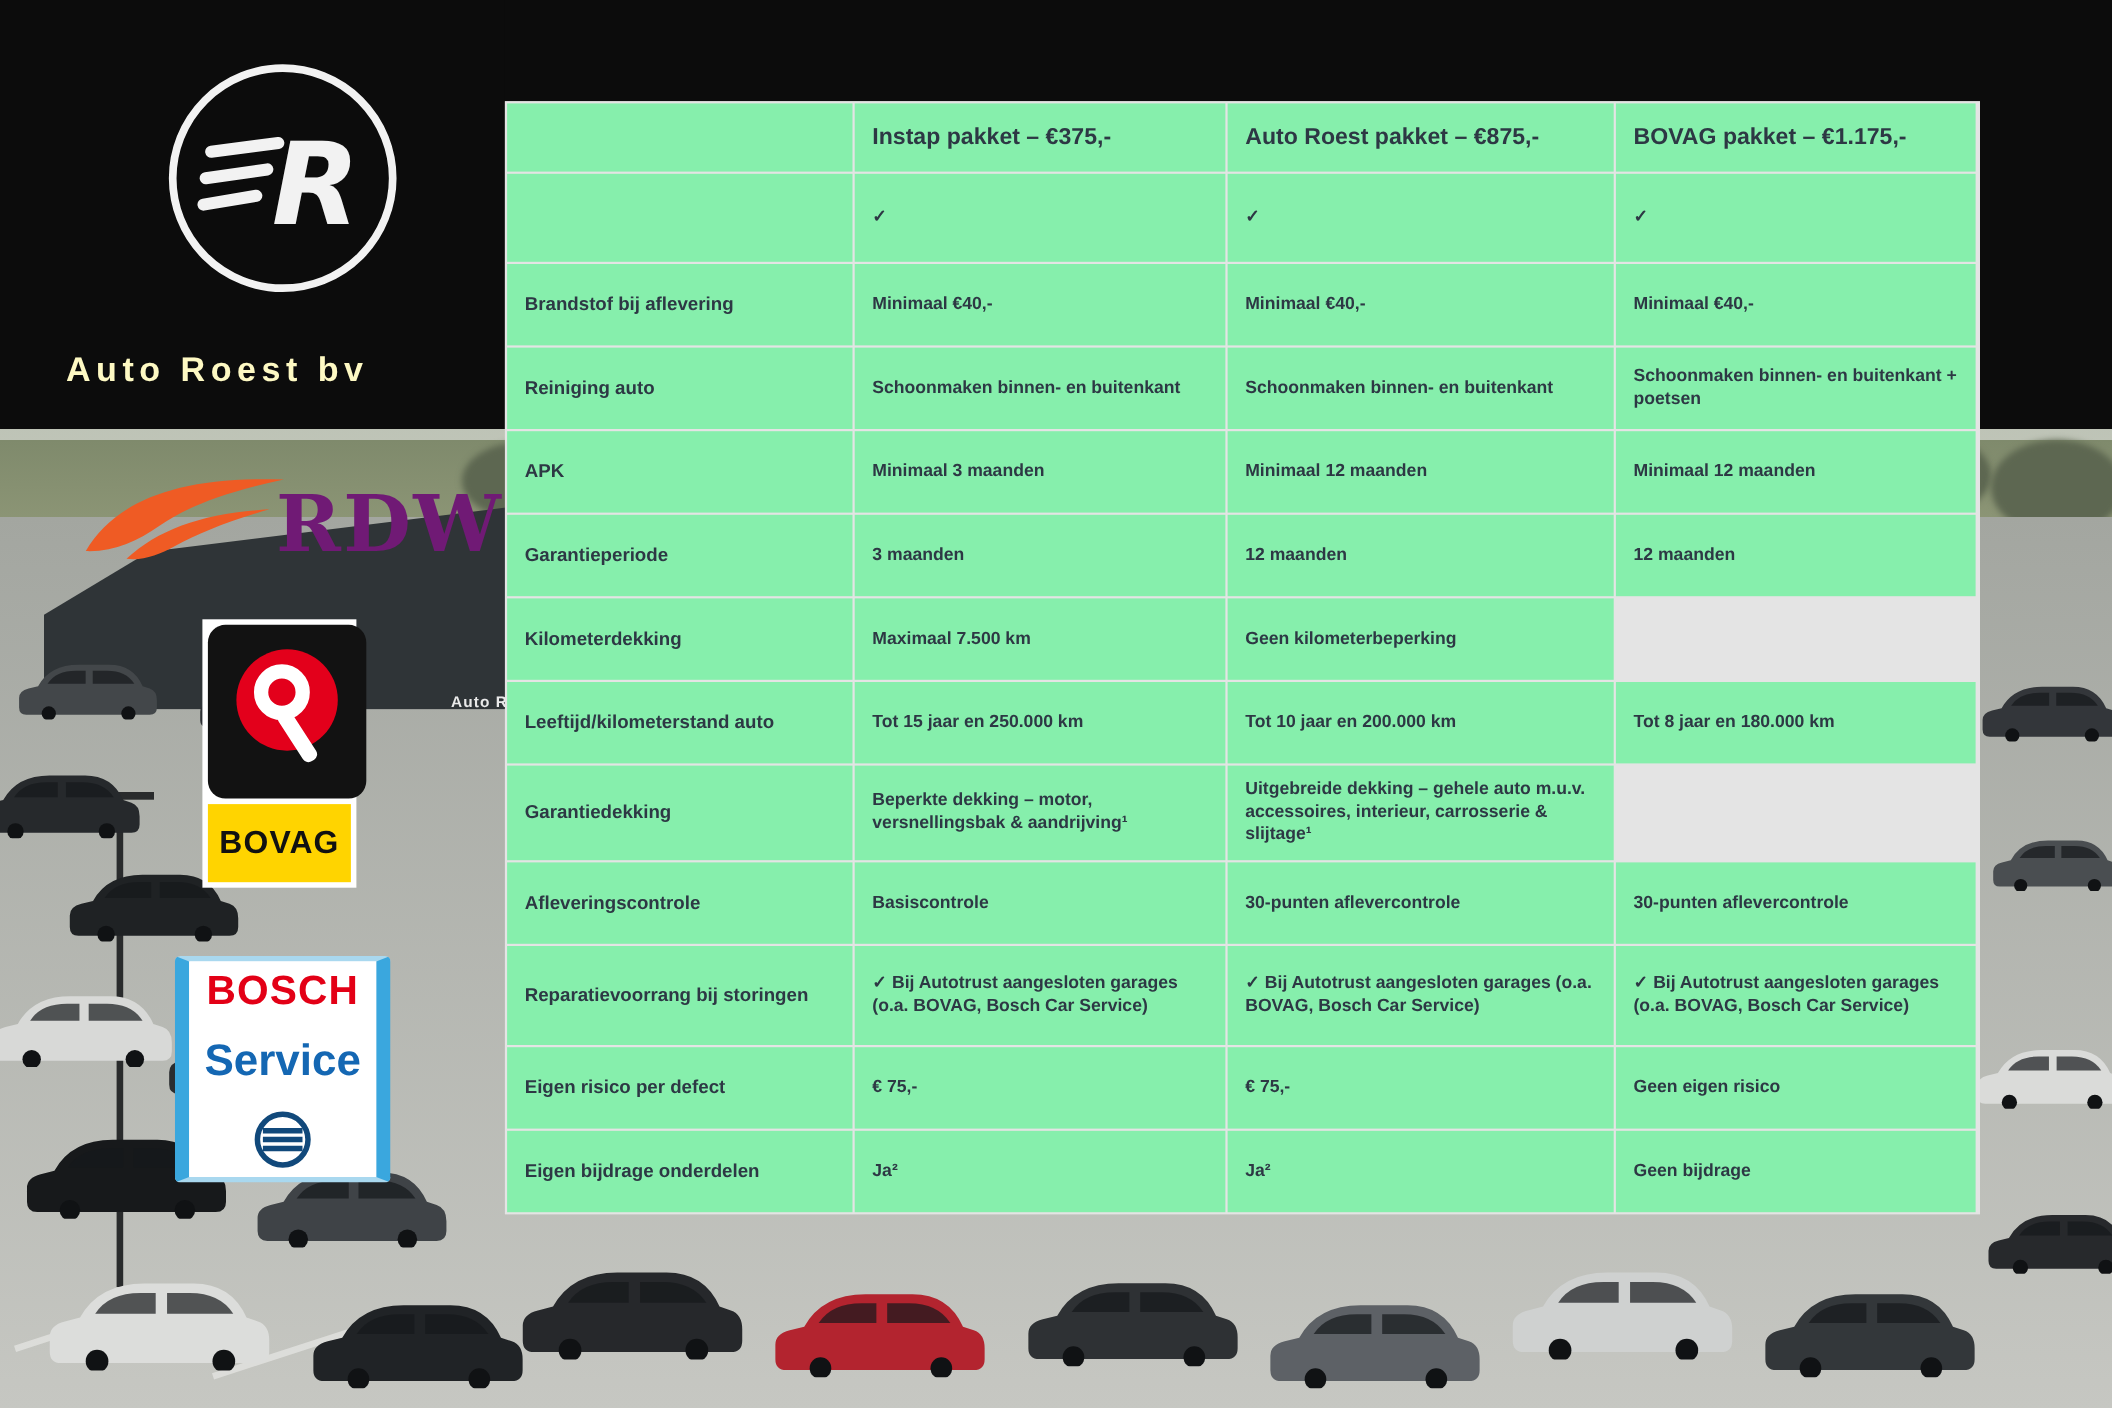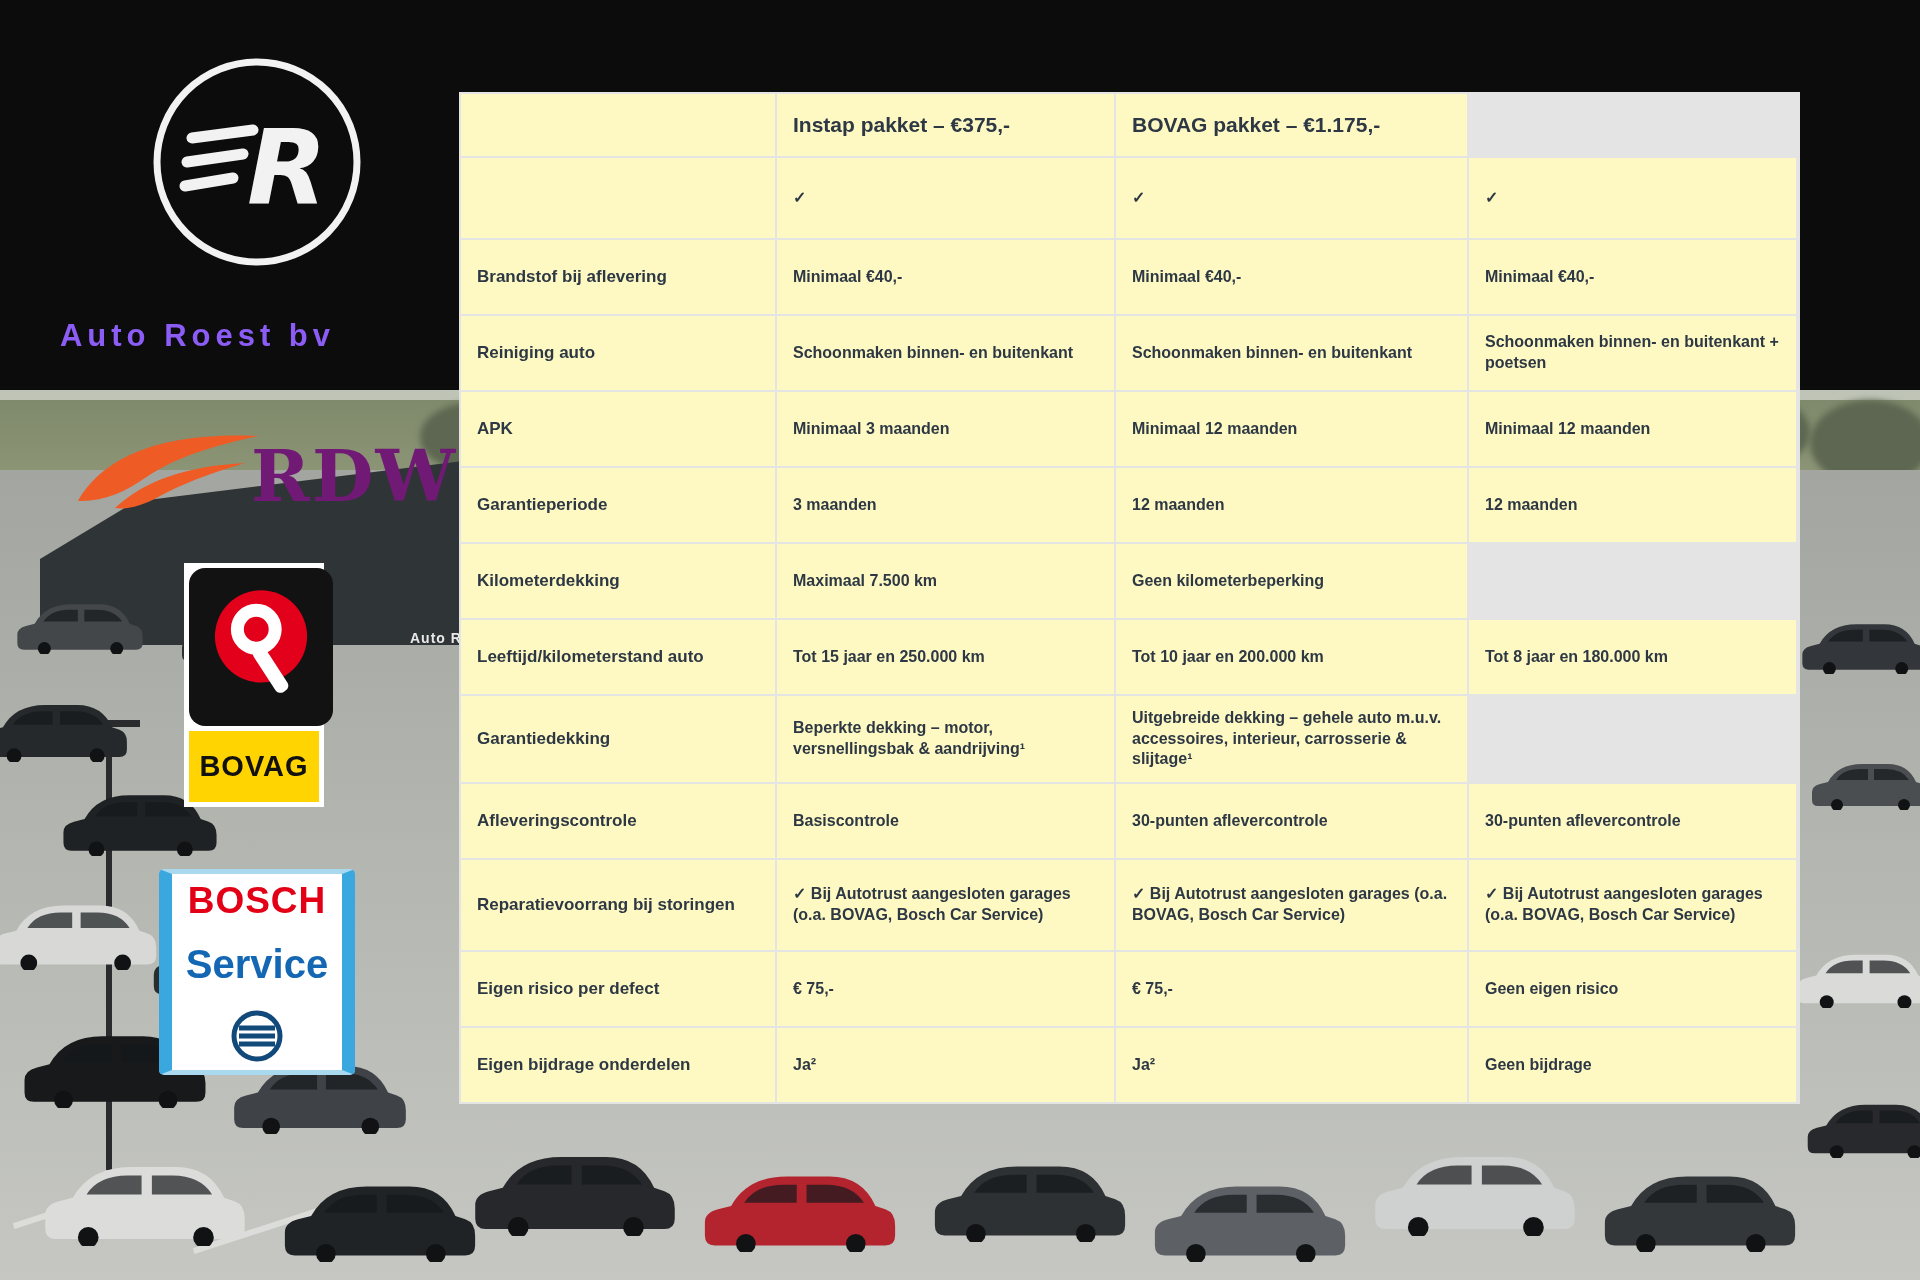--- a/index.html
+++ b/index.html
@@ -18,21 +18,21 @@
   .lamp{position:absolute;left:106px;top:720px;width:6px;height:450px;background:#292b2c}
   .lamp:after{content:"";position:absolute;left:0;top:0;width:34px;height:7px;background:#292b2c}
   .pline{position:absolute;height:6px;background:rgba(240,240,238,.55);transform:rotate(-18deg)}
   .cars{position:absolute;left:0;top:0}
 
   
   .black-top{position:absolute;left:0;top:0;width:1920px;height:92px;background:#0c0c0c}
   .black-left{position:absolute;left:0;top:0;width:459px;height:390px;background:#0c0c0c}
   .black-right{position:absolute;left:1800px;top:0;width:120px;height:390px;background:#0c0c0c}
   .brand-logo{position:absolute;left:147px;top:52px}
-  .brand-name{position:absolute;left:0;top:318px;width:395px;text-align:center;color:#8b5cf6;
+  .brand-name{position:absolute;left:0;top:318px;width:395px;text-align:center;color:#fef9c3;
               font-size:31px;font-weight:bold;letter-spacing:5px}
 
   
   .rdw{position:absolute;left:73px;top:416px;width:330px;height:106px}
   .rdw-word{position:absolute;left:178px;top:18px;font-family:"DejaVu Serif",serif;font-weight:bold;
             font-size:71px;color:#701a75;letter-spacing:2px}
 
   .bovag{position:absolute;left:184px;top:563px;width:140px;height:244px;background:#fff;
          padding:5px;display:flex;flex-direction:column;gap:5px}
   .bovag-mark{width:144px;height:158px;background:#121212;border-radius:16px;display:flex;
@@ -44,21 +44,21 @@
          border-left:13px solid #3aa7de;border-right:13px solid #3aa7de;
          border-top:5px solid #a9d8ef;border-bottom:5px solid #a9d8ef;border-radius:5px;
          display:flex;flex-direction:column;align-items:center;justify-content:center;gap:20px}
   .bosch-name{color:#e30016;font-size:37px;font-weight:800;letter-spacing:1px}
   .bosch-service{color:#1467b3;font-size:40px;font-weight:bold}
 
   
   .pkg-table{position:absolute;left:459px;top:92px;width:1341px;background:#e4e4e4;padding:2px;
              display:flex;flex-direction:column;gap:2px}
   .trow{display:grid;grid-template-columns:314px 337px 351px 327px;gap:2px}
-  .tlabel,.tcell{background:#fef9c3;padding:10px 16px;display:flex;align-items:center;
+  .tlabel,.tcell{background:#86efac;padding:10px 16px;display:flex;align-items:center;
                  font-weight:bold;font-size:16px;color:#2d3844;line-height:1.3;min-height:74px}
   .tlabel{font-size:17px}
   .thead .tlabel,.thead .tcell{min-height:62px;font-size:21px}
   .r-check .tlabel,.r-check .tcell{min-height:80px}
   .r-tall .tlabel,.r-tall .tcell{min-height:86px}
   .r-xtall .tlabel,.r-xtall .tcell{min-height:90px}
 </style>
 </head>
 <body>
 
@@ -152,20 +152,21 @@
     <circle cx="33" cy="29" r="23" fill="none" stroke="#11497b" stroke-width="5"></circle>
     <path d="M15 21 h36 M15 29 h36 M15 37 h36" stroke="#11497b" stroke-width="5"></path>
   </svg>
 </div>
 
 <div class="pkg-table">
 
   <div class="trow thead">
     <div class="tlabel"></div>
     <div class="tcell">Instap pakket – €375,-</div>
+    <div class="tcell">Auto Roest pakket – €875,-</div>
     <div class="tcell">BOVAG pakket – €1.175,-</div>
   </div>
 
   <div class="trow r-check">
     <div class="tlabel"></div>
     <div class="tcell">✓</div>
     <div class="tcell">✓</div>
     <div class="tcell">✓</div>
   </div>
 

